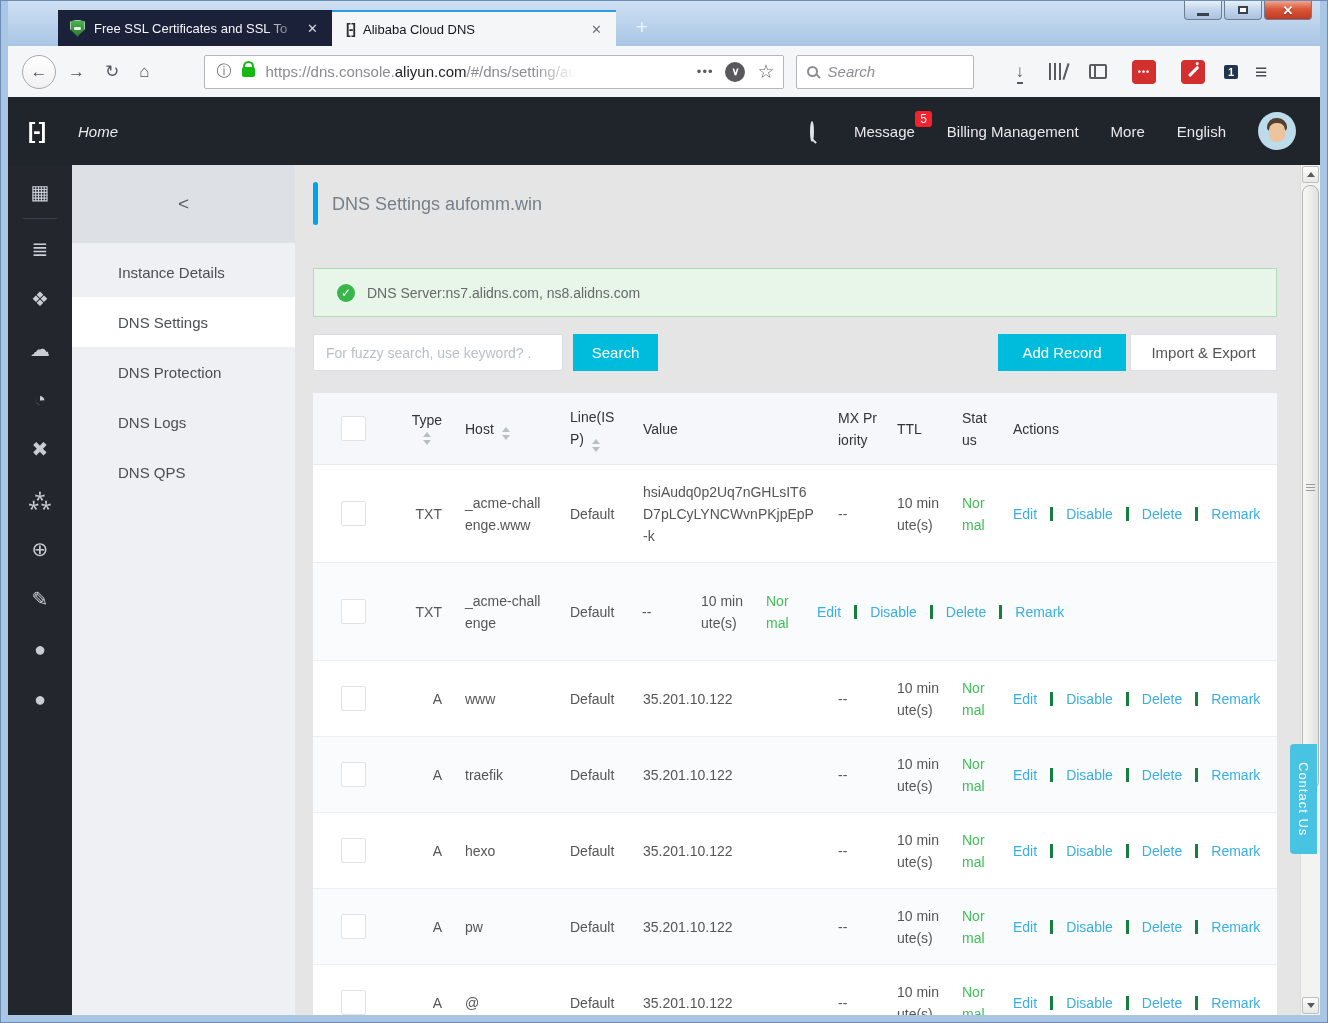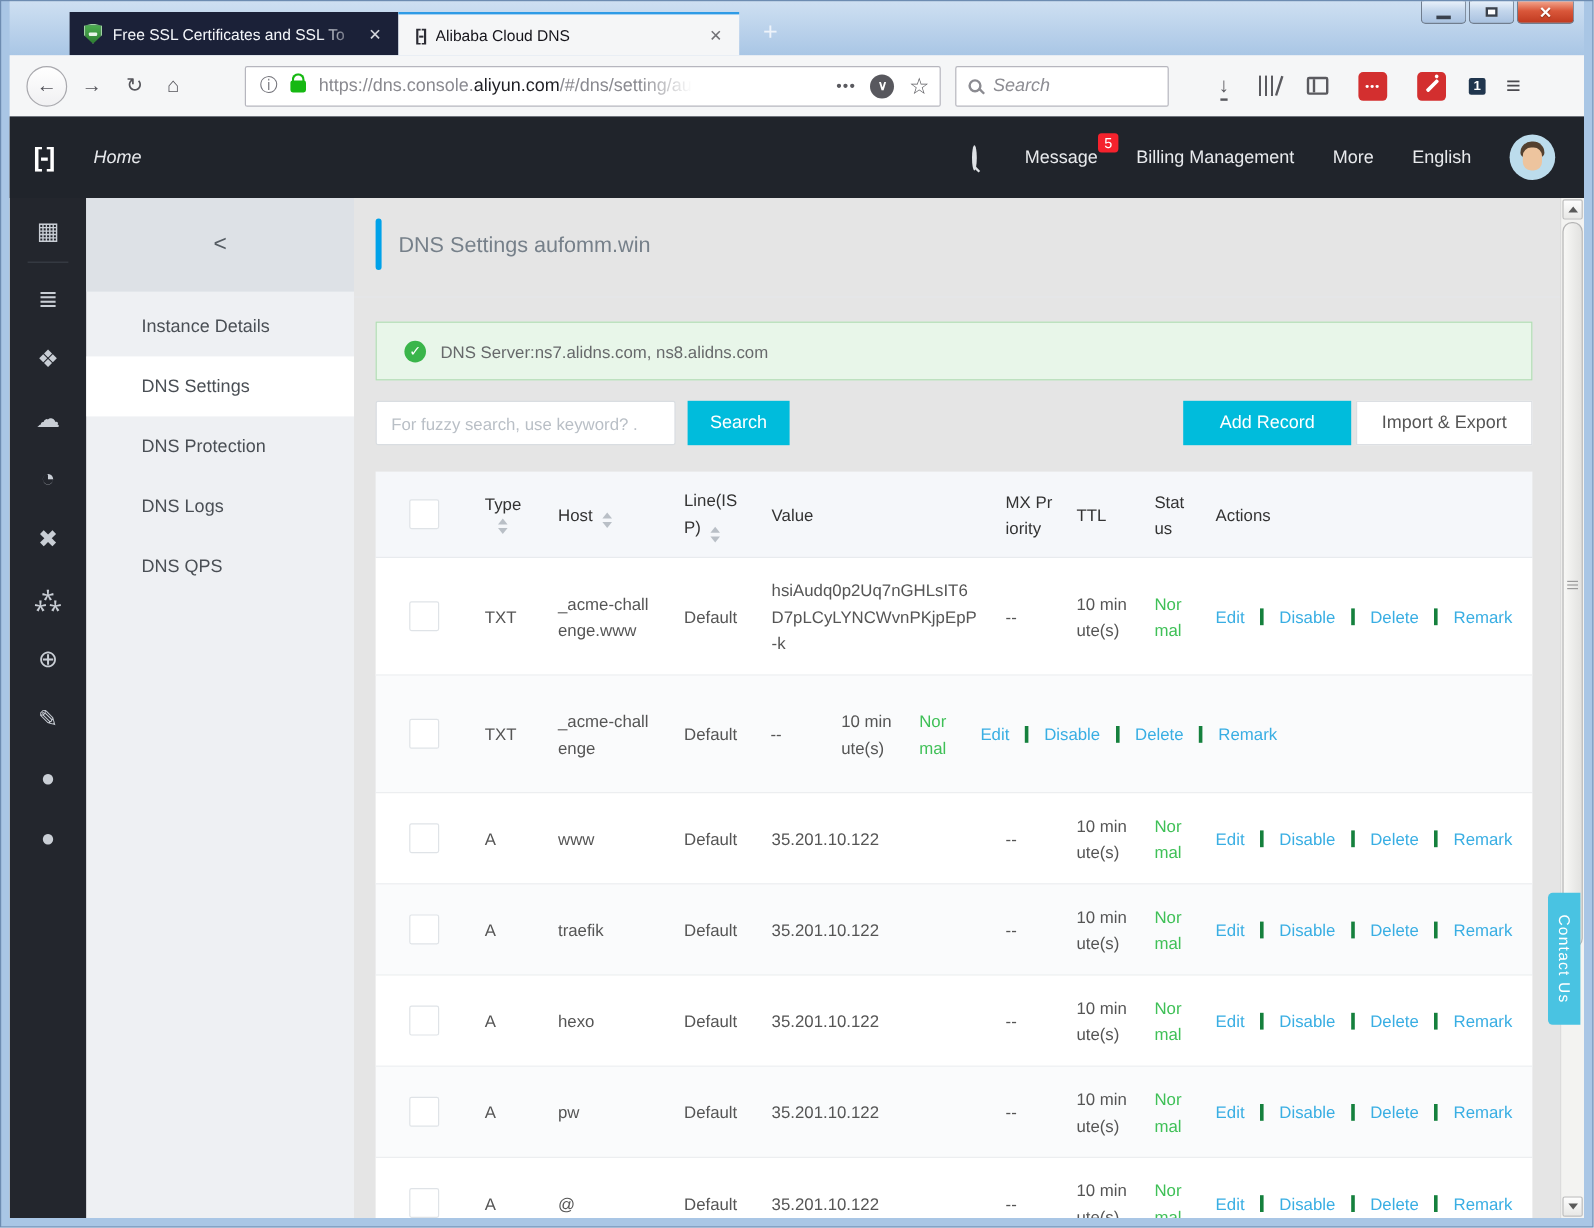--- a/index.html
+++ b/index.html
@@ -119,31 +119,31 @@
     display:flex; align-items:center; justify-content:center; margin:0 12px 0 23px; flex:none; }
 
   .controls { margin:17px 43px 0 18px; display:flex; align-items:center; }
   .fuzzy-input { width:250px; height:37px; border:1px solid #d9dde1; border-radius:2px; padding:0 12px;
     font-size:14px; color:#555; outline:none; font-family:"Liberation Sans",sans-serif; }
   .fuzzy-input::placeholder { color:#b9bfc6; }
   .btn { height:37px; border:none; font-size:15px; display:flex; align-items:center; justify-content:center; font-family:"Liberation Sans",sans-serif; }
   .btn-cyan { background:#00bcdc; color:#fff; }
   .btn-search { width:85px; margin-left:10px; }
   .ctrl-spacer { flex:1; }
-  .btn-add { width:140px; }
+  .btn-add { width:128px; }
   .btn-ie { width:147px; background:#fff; border:1px solid #dcdfe3; color:#555; margin-left:4px; }
 
   
   .tbl { margin:22px 43px 0 18px; font-size:14px; color:#555; }
   .thead { display:flex; align-items:center; background:#f5f7fa; height:72px; color:#333; border-bottom:1px solid #e8ebee; }
   .trow { display:flex; align-items:center; border-bottom:1px solid #eceef0; background:#fff; }
   .trow.alt { background:#fafbfc; }
   .h98 { height:98px; } .h76 { height:76px; }
   .c-check { width:75px; padding-left:28px; flex:none; }
-  .c-type { width:62px; padding-left:16px; padding-right:8px; flex:none; }
+  .c-type { width:62px; padding-left:16px; padding-right:8px; flex:none;text-align:right; }
   .c-host { width:104px; padding-left:15px; padding-right:8px; flex:none; word-break:break-all; line-height:22px; }
   .c-line { width:76px; padding-left:16px; padding-right:8px; flex:none; word-break:break-all; line-height:22px; }
   .c-value { width:196px; padding-left:13px; padding-right:10px; flex:none; word-break:break-all; line-height:22px; }
   .c-mx { width:62px; padding-left:12px; padding-right:10px; flex:none; word-break:break-all; line-height:22px; }
   .c-ttl { width:64px; padding-left:9px; padding-right:8px; flex:none; word-break:break-all; line-height:22px; }
   .c-status { width:46px; padding-left:10px; padding-right:8px; flex:none; word-break:break-all; line-height:22px; }
   .c-actions { flex:1; padding-left:15px; display:flex; align-items:center; }
   .cb { width:25px; height:25px; background:#fff; border:1px solid #dfe3e7; border-radius:2px; display:block; }
   .status-ok { color:#3fc057; }
   .c-actions a { color:#39aee3; text-decoration:none; padding:0 13px; border-right:3px solid #15803d; line-height:14px; }

